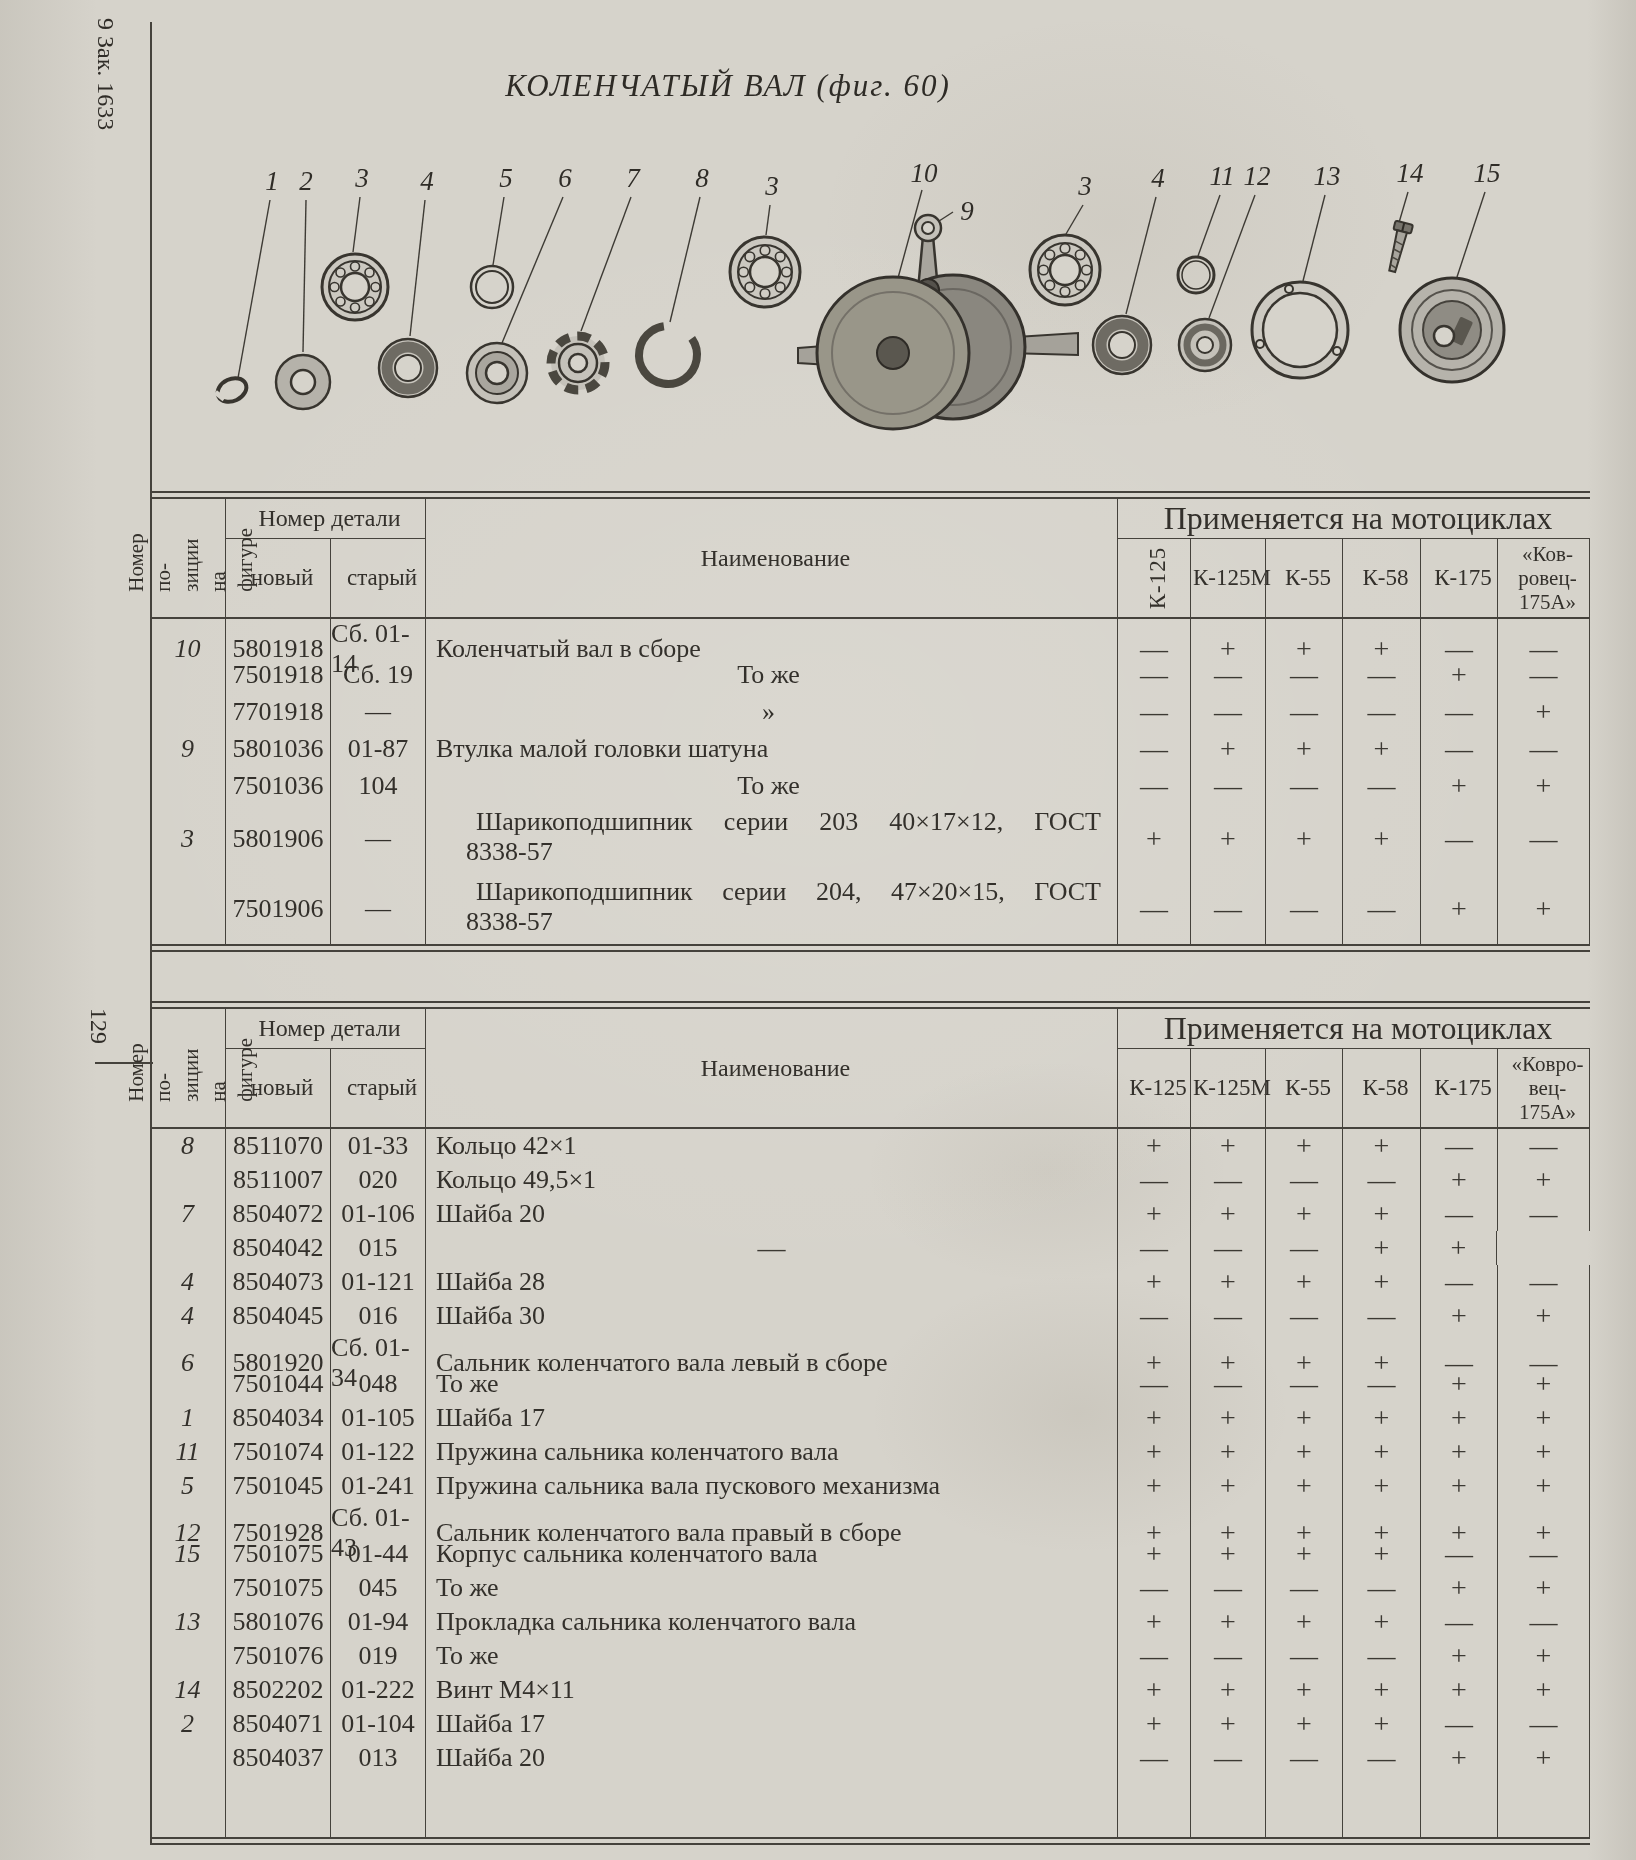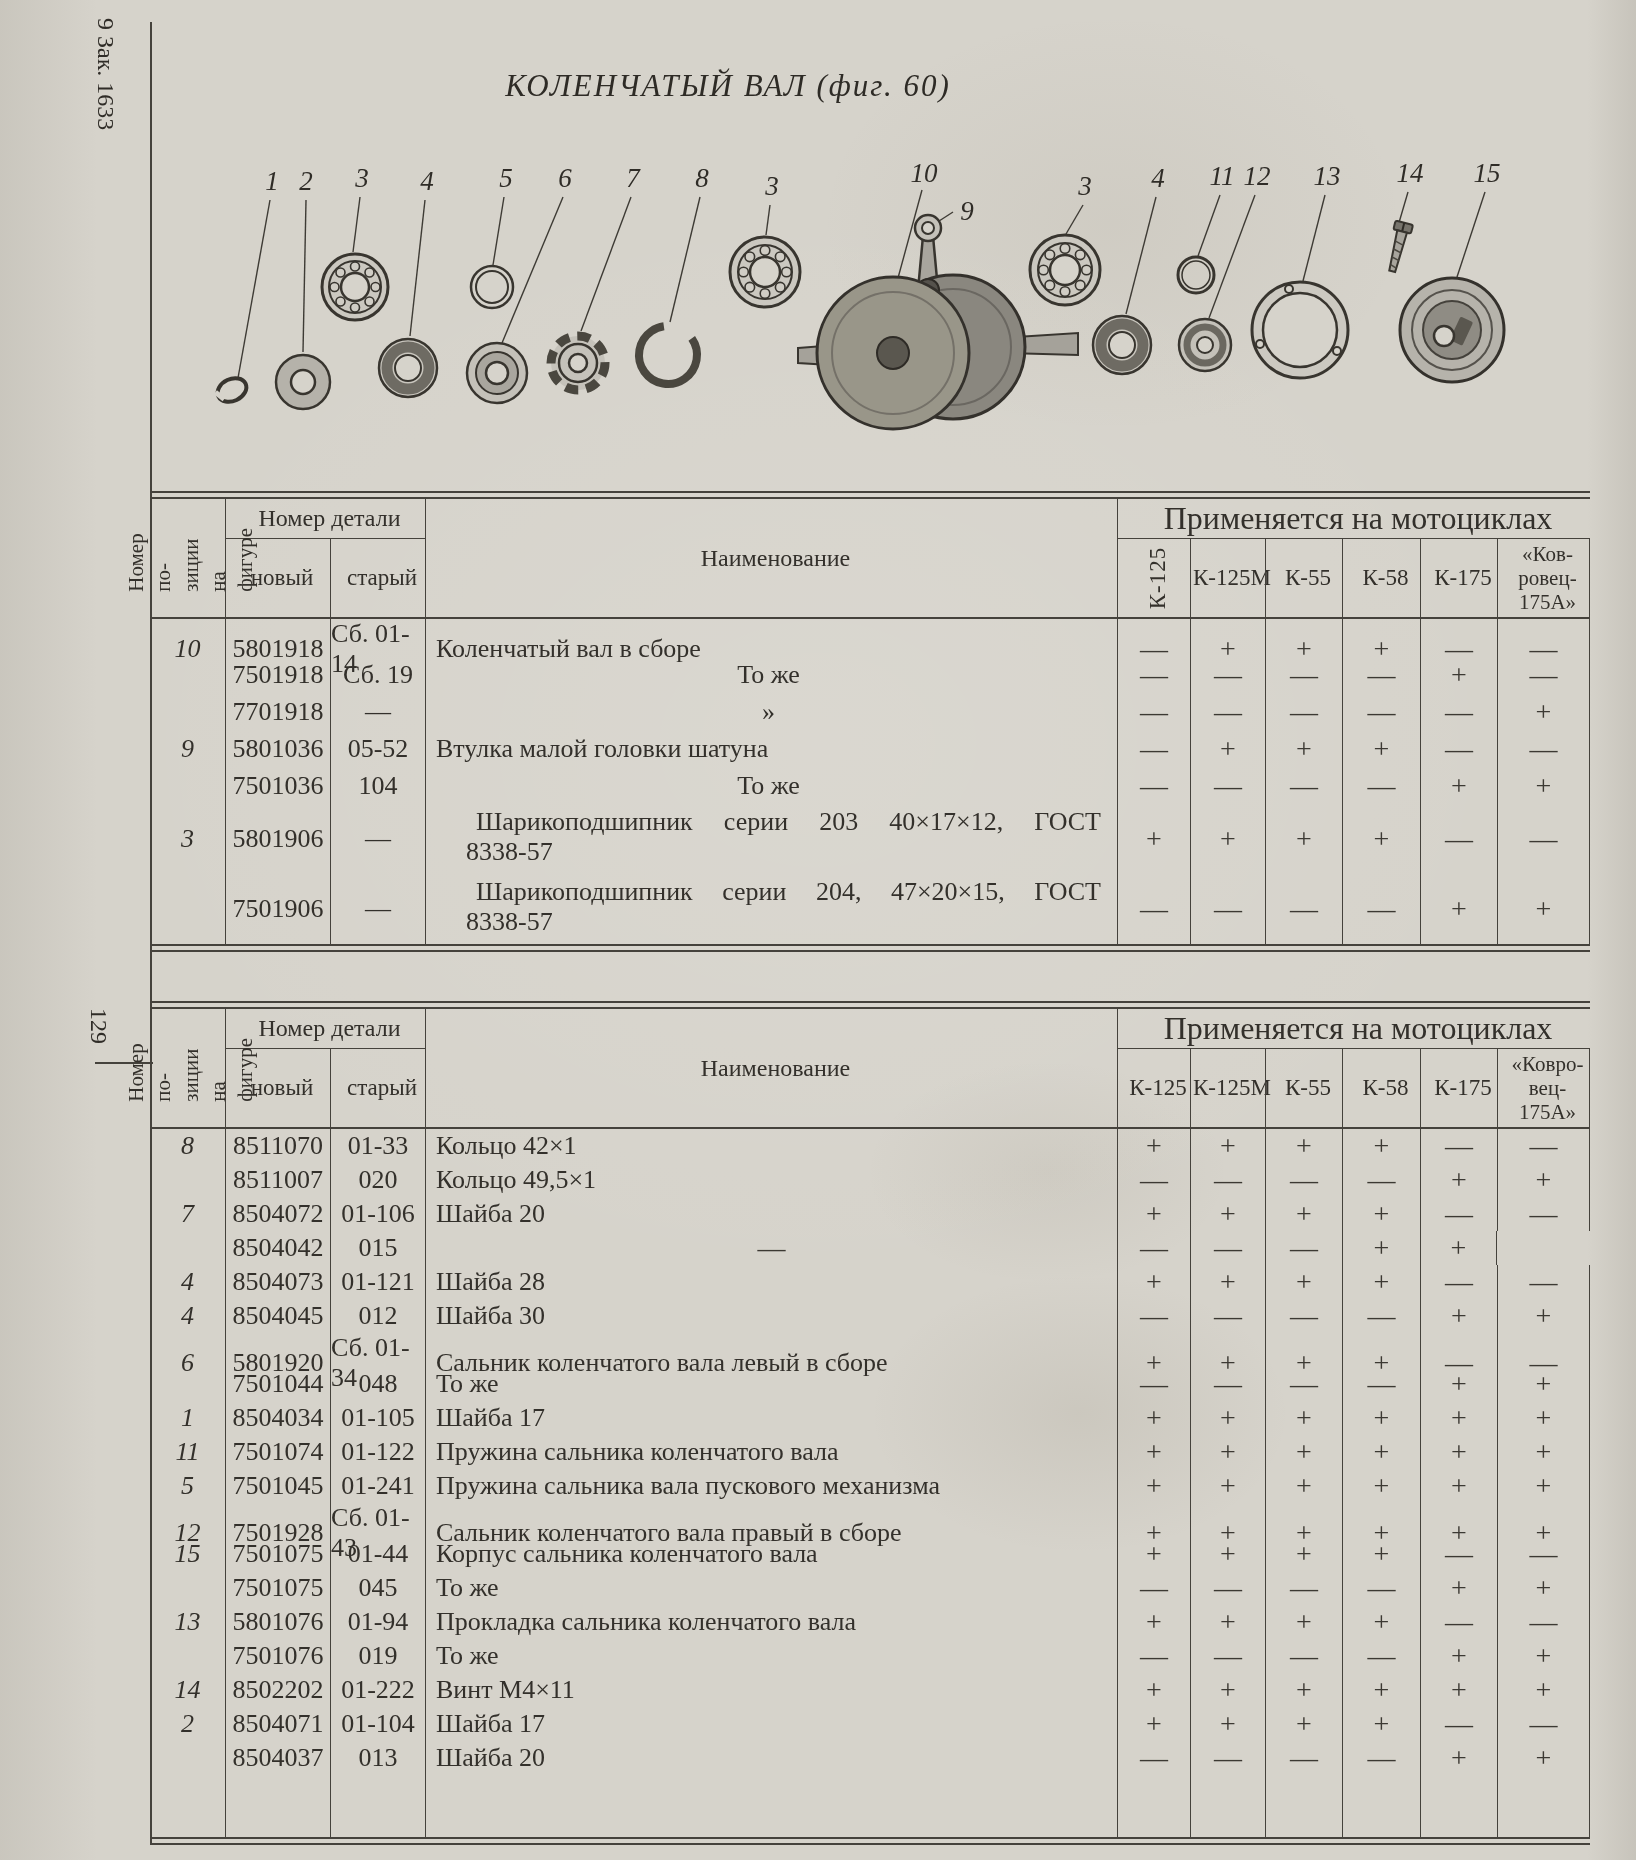--- a/index.html
+++ b/index.html
@@ -331,21 +331,21 @@
           <div class="cell mark bl">—</div>
           <div class="cell mark bl">—</div>
           <div class="cell mark bl">—</div>
           <div class="cell mark bl">—</div>
           <div class="cell mark bl">—</div>
           <div class="cell mark bl br">+</div>
         </div>
         <div class="trow">
           <div class="cell pos">9</div>
           <div class="cell num bl">5801036</div>
-          <div class="cell num bl">05-52</div>
+          <div class="cell num bl">01-87</div>
           <div class="cell name bl">Втулка малой головки шатуна</div>
           <div class="cell mark bl">—</div>
           <div class="cell mark bl">+</div>
           <div class="cell mark bl">+</div>
           <div class="cell mark bl">+</div>
           <div class="cell mark bl">—</div>
           <div class="cell mark bl br">—</div>
         </div>
         <div class="trow">
           <div class="cell pos"></div>
@@ -469,21 +469,21 @@
           <div class="cell mark bl">+</div>
           <div class="cell mark bl">+</div>
           <div class="cell mark bl">+</div>
           <div class="cell mark bl">+</div>
           <div class="cell mark bl">—</div>
           <div class="cell mark bl br">—</div>
         </div>
         <div class="trow">
           <div class="cell pos">4</div>
           <div class="cell num bl">8504045</div>
-          <div class="cell num bl">012</div>
+          <div class="cell num bl">016</div>
           <div class="cell name bl">Шайба 30</div>
           <div class="cell mark bl">—</div>
           <div class="cell mark bl">—</div>
           <div class="cell mark bl">—</div>
           <div class="cell mark bl">—</div>
           <div class="cell mark bl">+</div>
           <div class="cell mark bl br">+</div>
         </div>
         <div class="trow">
           <div class="cell pos">6</div>

